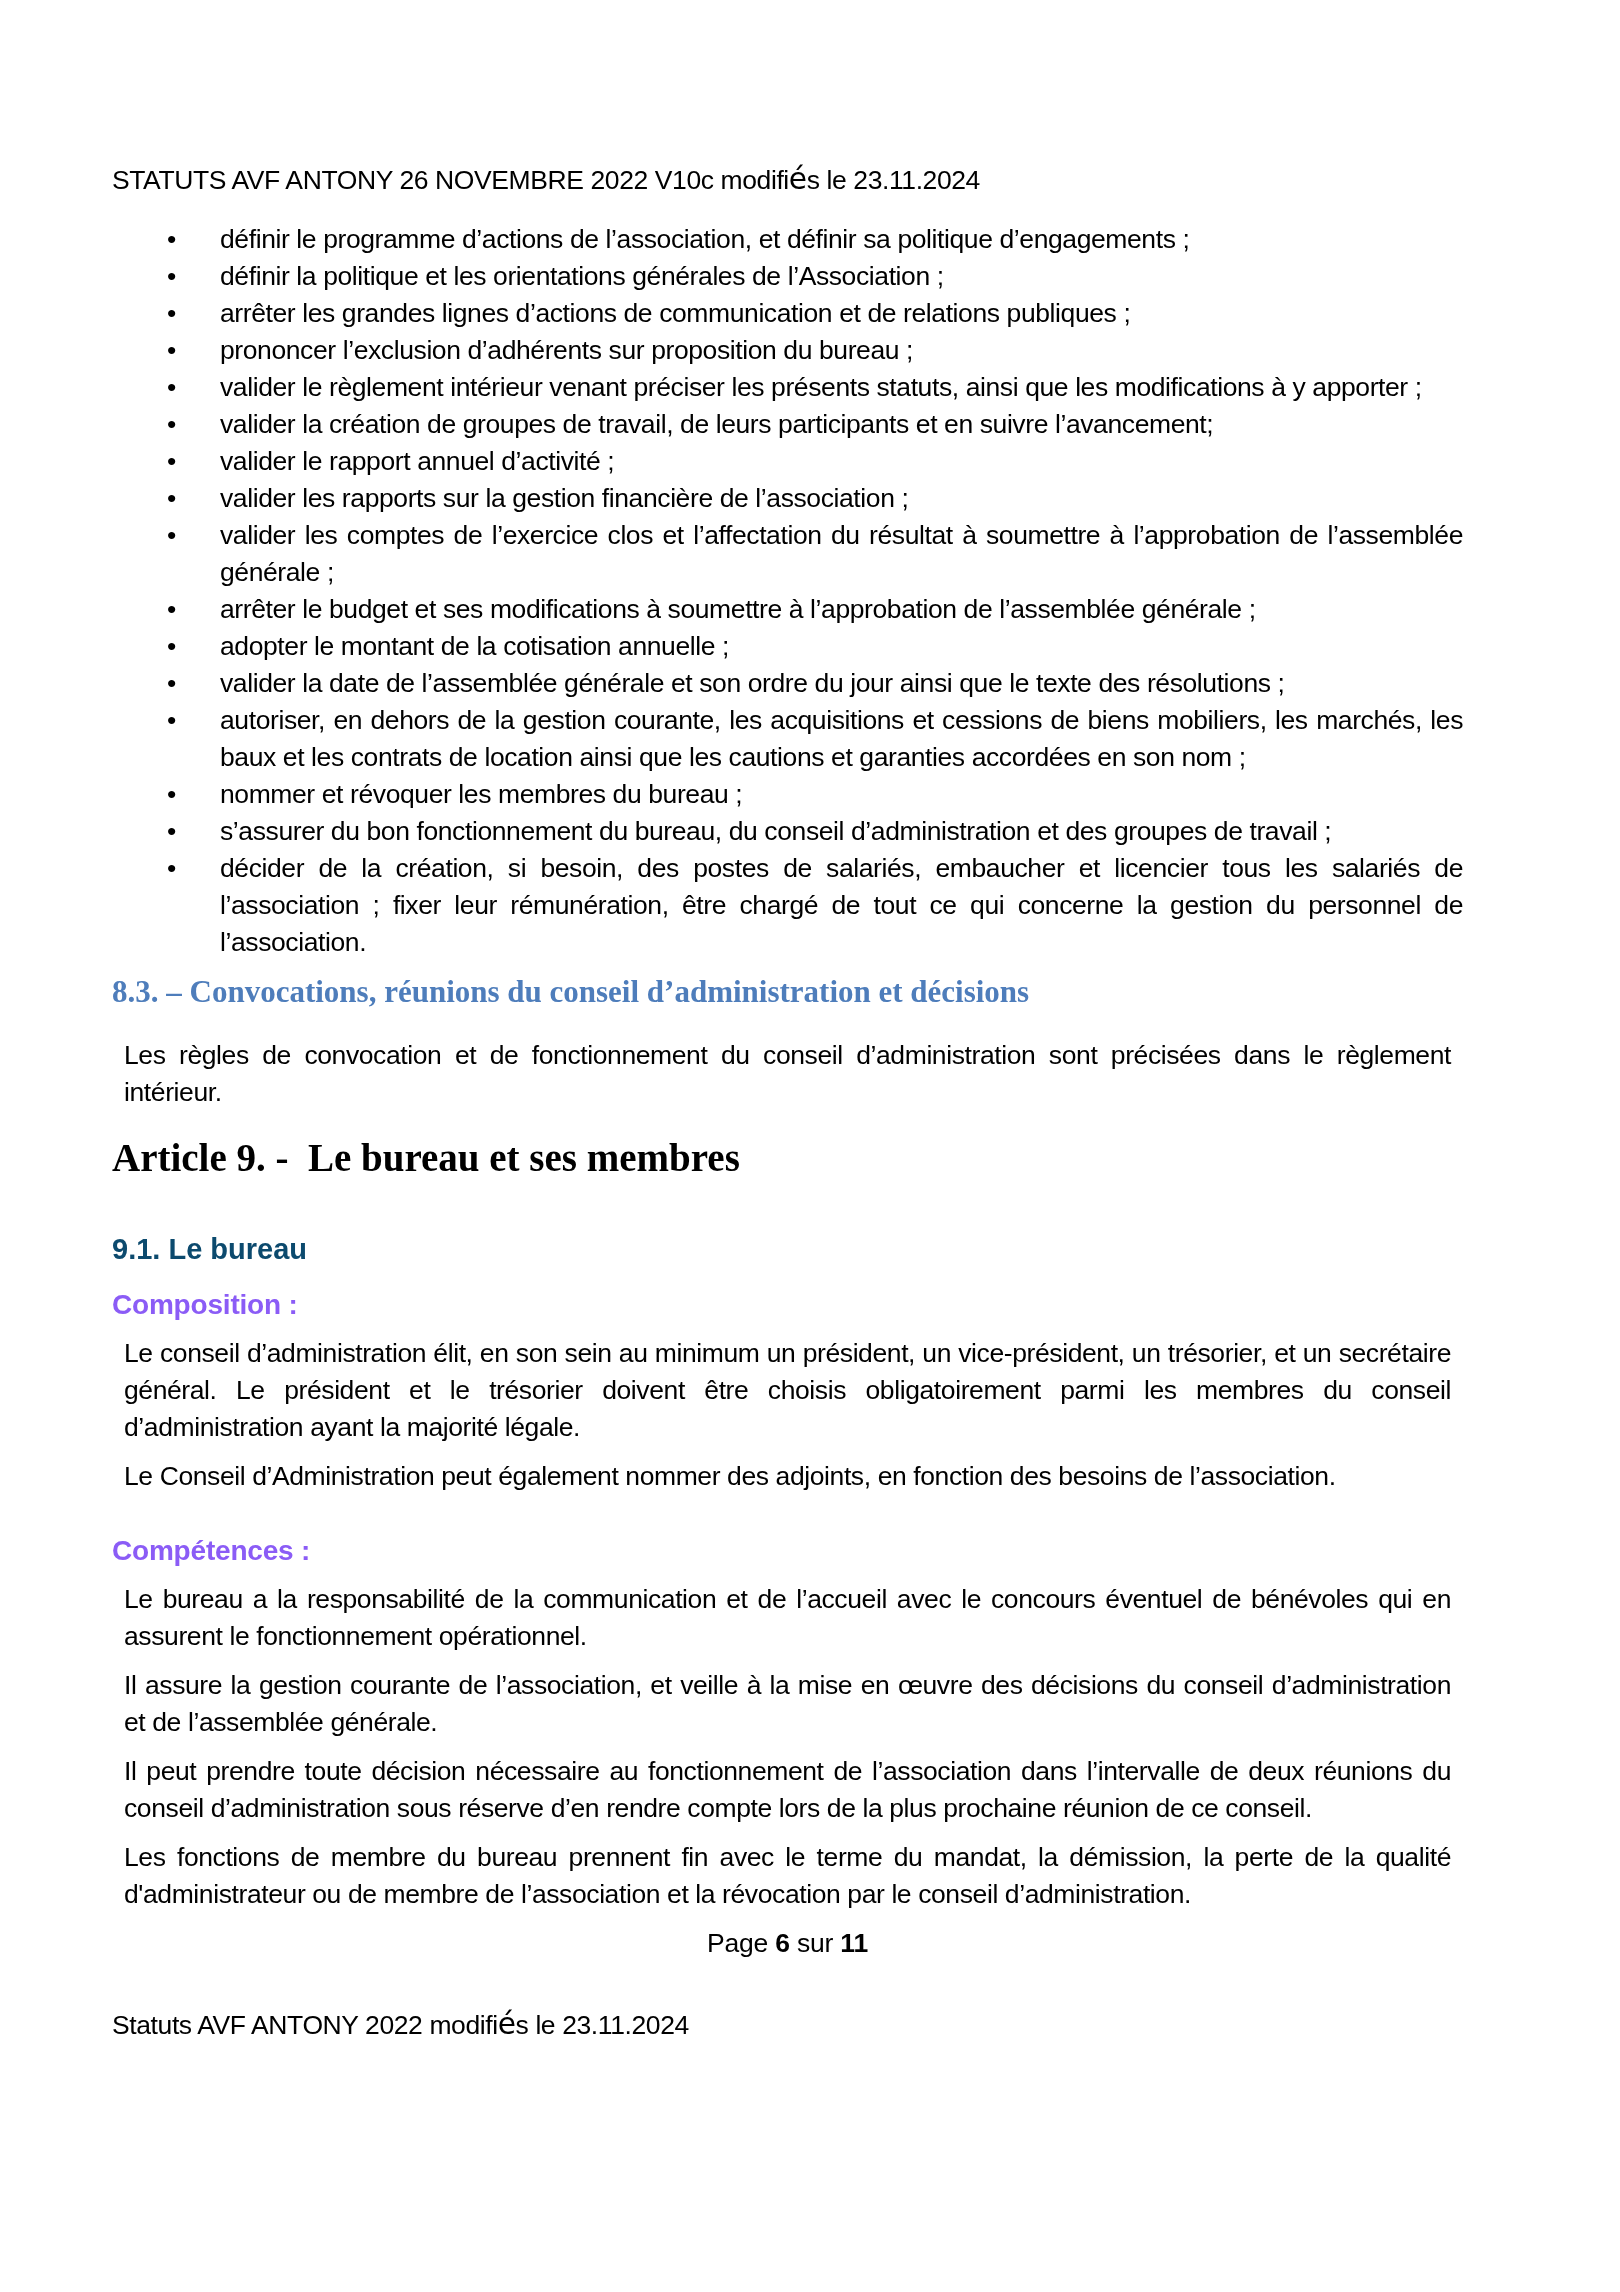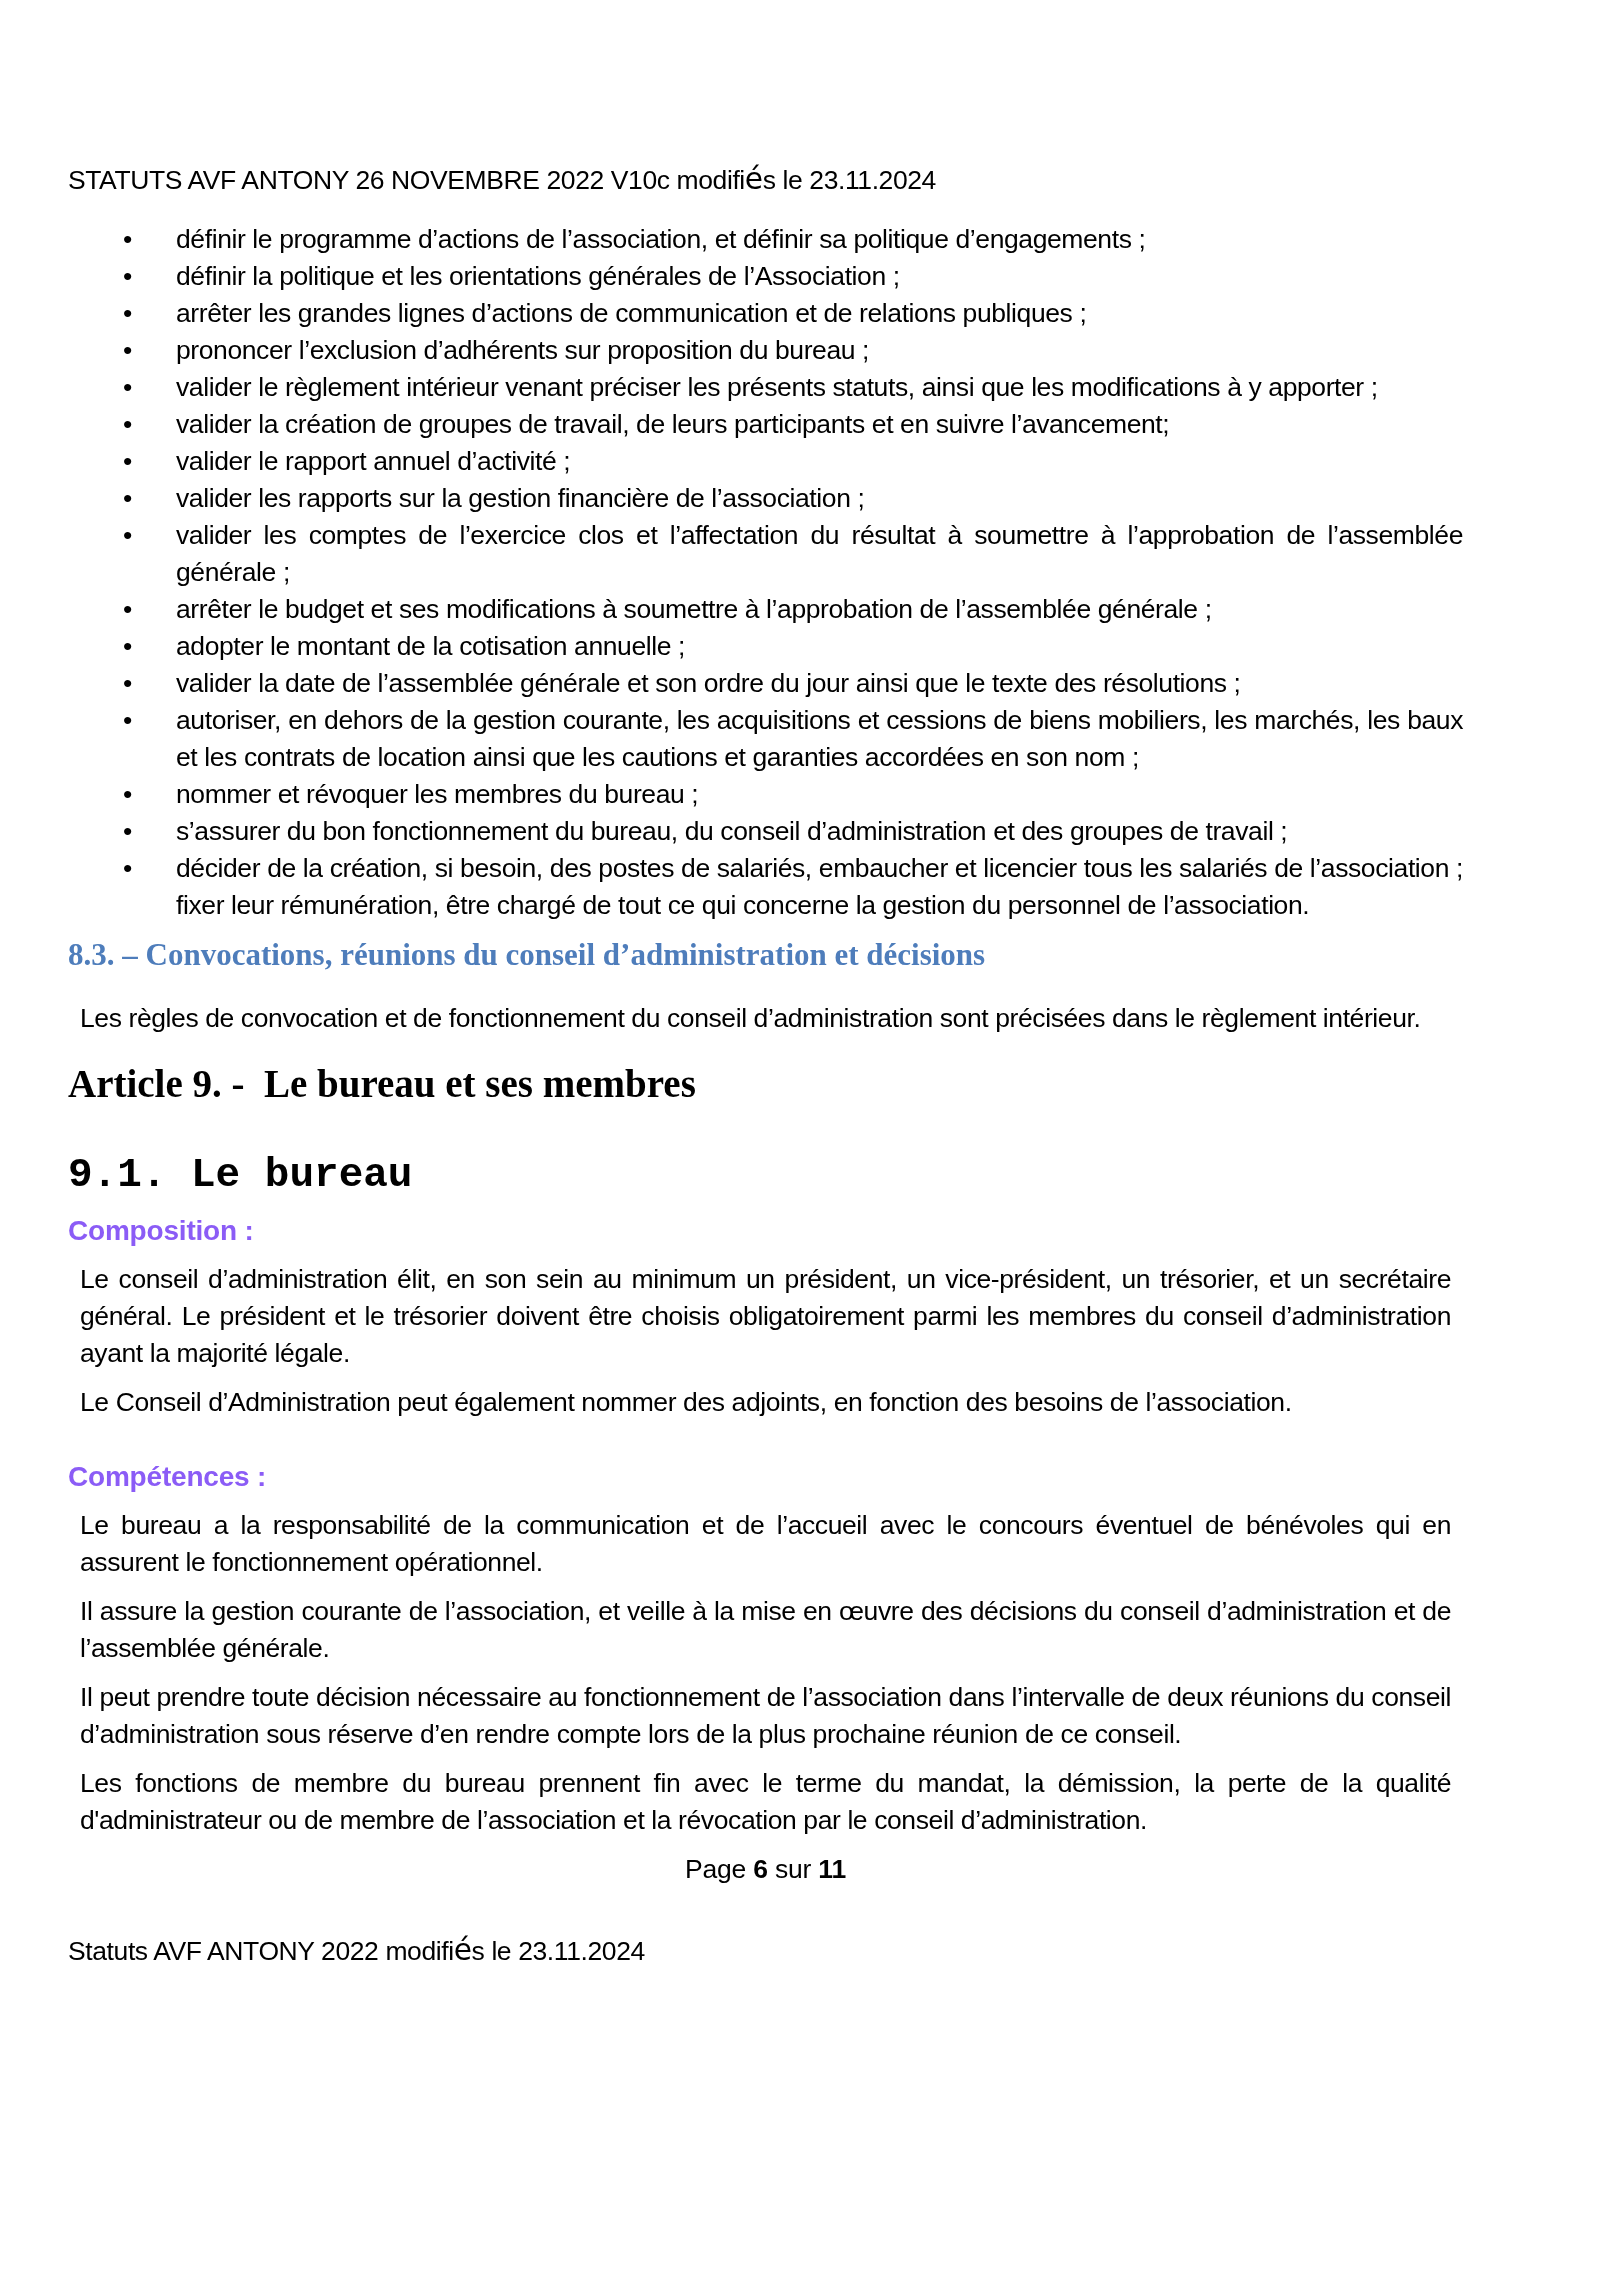--- a/index.html
+++ b/index.html
@@ -2,21 +2,21 @@
 <html lang="fr"><head>
 <meta charset="utf-8">
 <style>
   html, body { margin: 0; padding: 0; background: #ffffff; }
   .page {
     position: relative;
     width: 1620px;
     height: 2293px;
     box-sizing: border-box;
     background: #ffffff;
-    padding: 160px 157px 0 68px;
+    padding: 160px 157px 0 112px;
     font-family: "Liberation Sans", sans-serif;
     font-size: 26.5px;
     line-height: 37px;
     letter-spacing: -0.4px;
     color: #000000;
     overflow: hidden;
   }
   .doc-header {
     margin: 0 0 21.6px 0;
     white-space: pre-wrap;
@@ -59,24 +59,24 @@
     font-family: "Liberation Serif", serif;
     font-weight: bold;
     color: #000000;
     font-size: 39px;
     line-height: 45px;
     margin: 24.5px 0 49px 0;
     letter-spacing: 0;
     white-space: pre-wrap;
   }
   h2.heading-9-1 {
-    font-family: Liberation Mono, monospace;
+    font-family: Liberation Sans, sans-serif;
     font-weight: bold;
-    color: #000000;
-    font-size: 41px;
+    color: #0c4a6e;
+    font-size: 29px;
     line-height: 41px;
     margin: 0 0 15.7px 0;
     letter-spacing: 0;
     white-space: pre-wrap;
   }
   h3.sub-label {
     font-family: "Liberation Sans", sans-serif;
     font-weight: bold;
     color: #8b5cf6;
     font-size: 28px;

